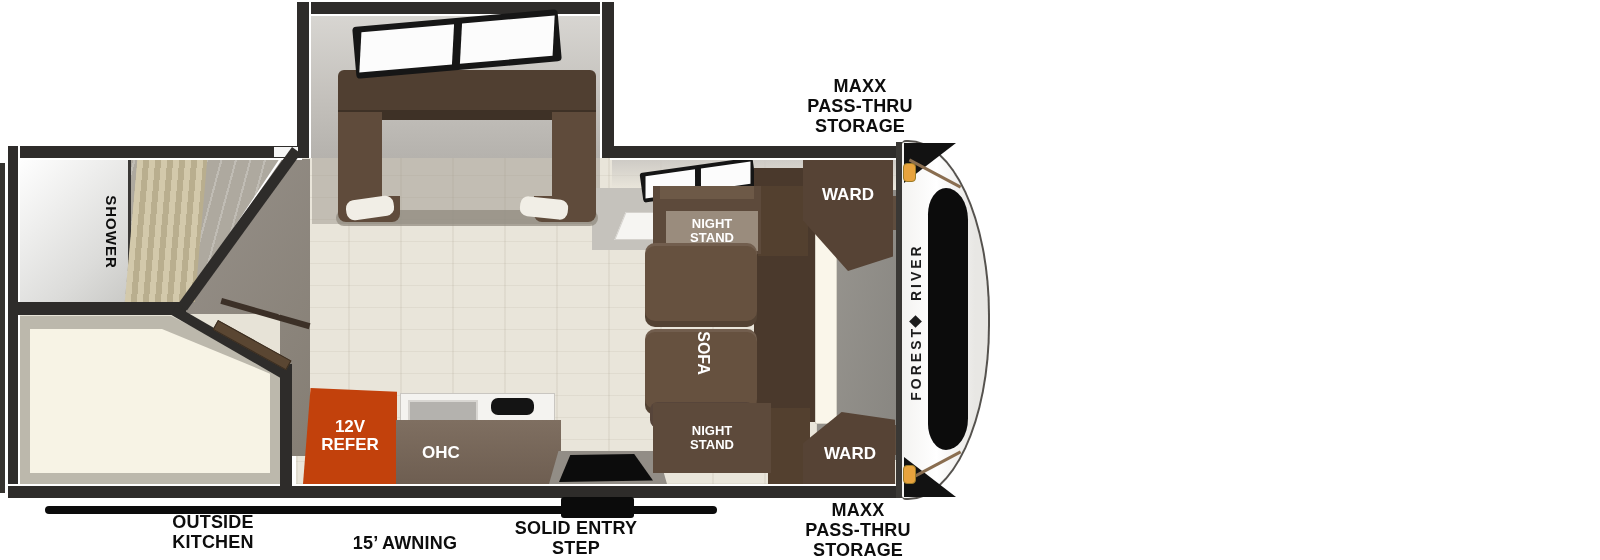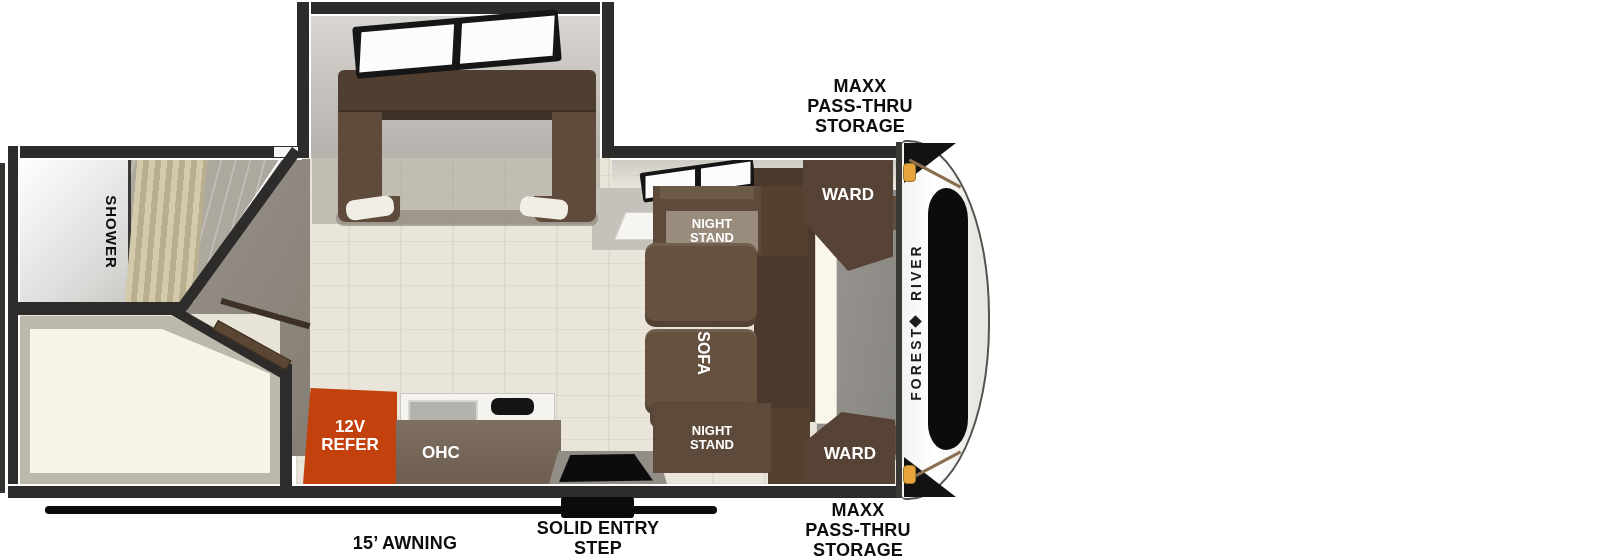--- a/index.html
+++ b/index.html
@@ -170,17 +170,19 @@
 
   <div class="abs" style="left:45px;top:506px;width:672px;height:8px;background:#0b0b0b;border-radius:4px;"></div>
   <div class="abs" style="left:561px;top:497px;width:73px;height:21px;background:#0b0b0b;border-radius:3px;"></div>
 
   <div class="lblB" style="left:780px;top:76px;width:160px;">MAXX
 PASS-THRU
 STORAGE</div>
   <div class="lblB" style="left:778px;top:500px;width:160px;">MAXX
 PASS-THRU
 STORAGE</div>
+  <div class="lblB" style="left:143px;top:512px;width:140px;">OUTSIDE
+KITCHEN</div>
   <div class="lblB" style="left:330px;top:513px;width:150px;margin-top:20px;">15’ AWNING</div>
-  <div class="lblB" style="left:523px;top:518px;width:150px;">SOLID ENTRY
+  <div class="lblB" style="left:501px;top:518px;width:150px;">SOLID ENTRY
 STEP</div>
 
 </div>
 
 </body></html>

